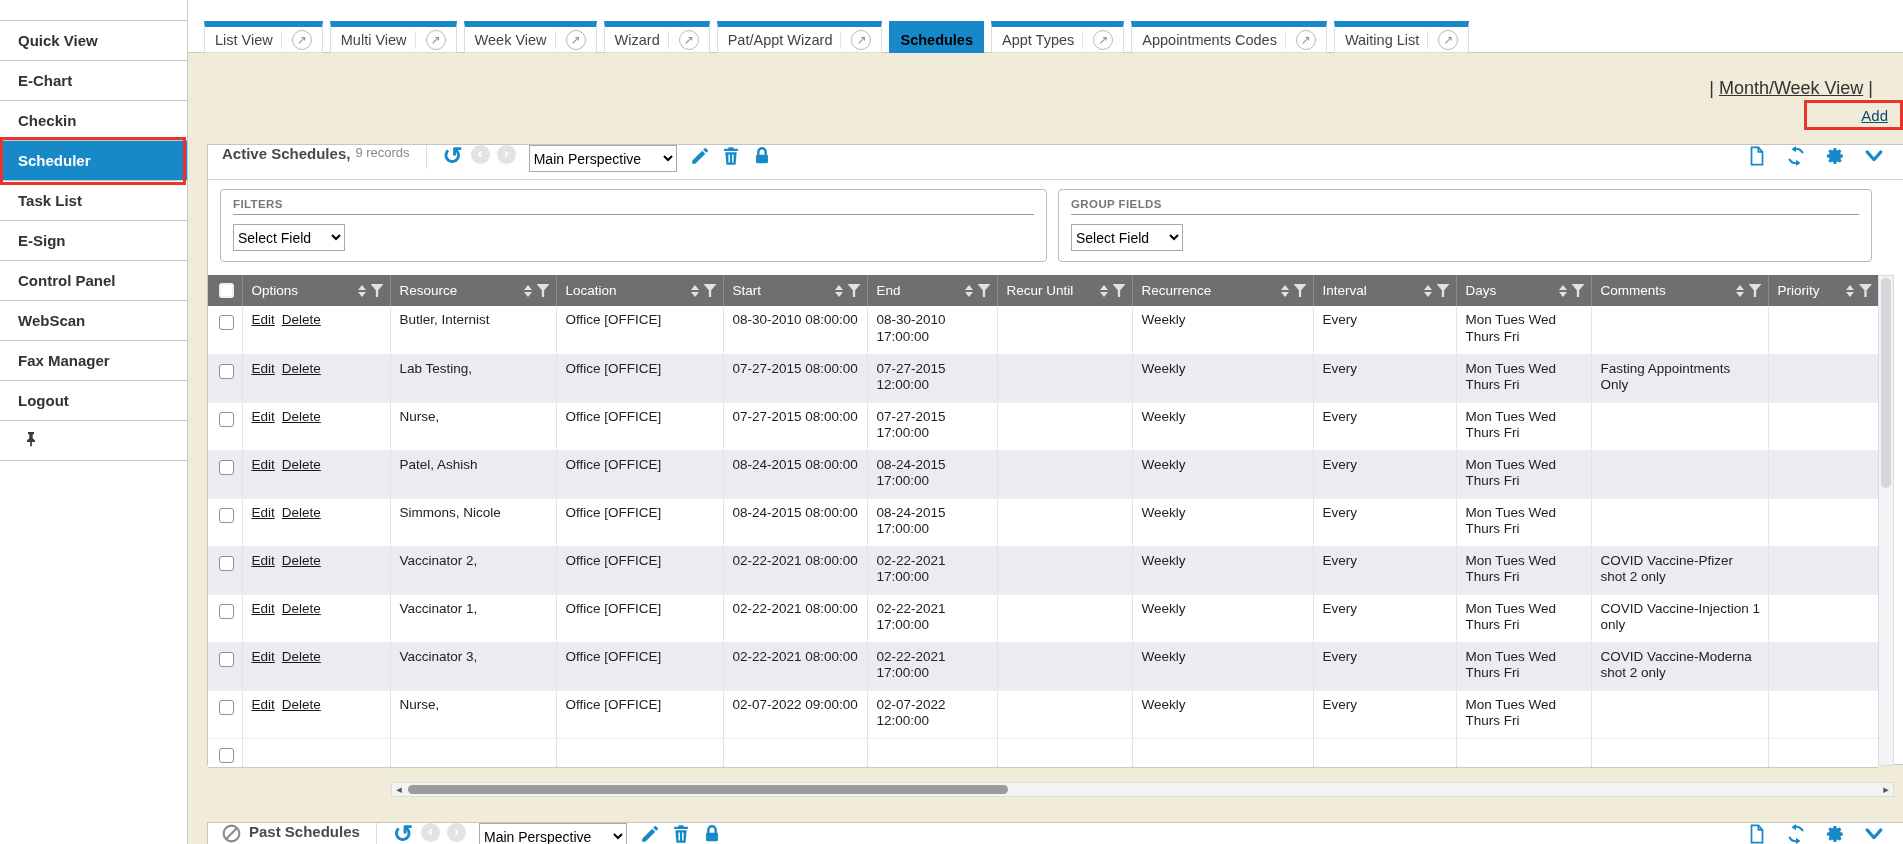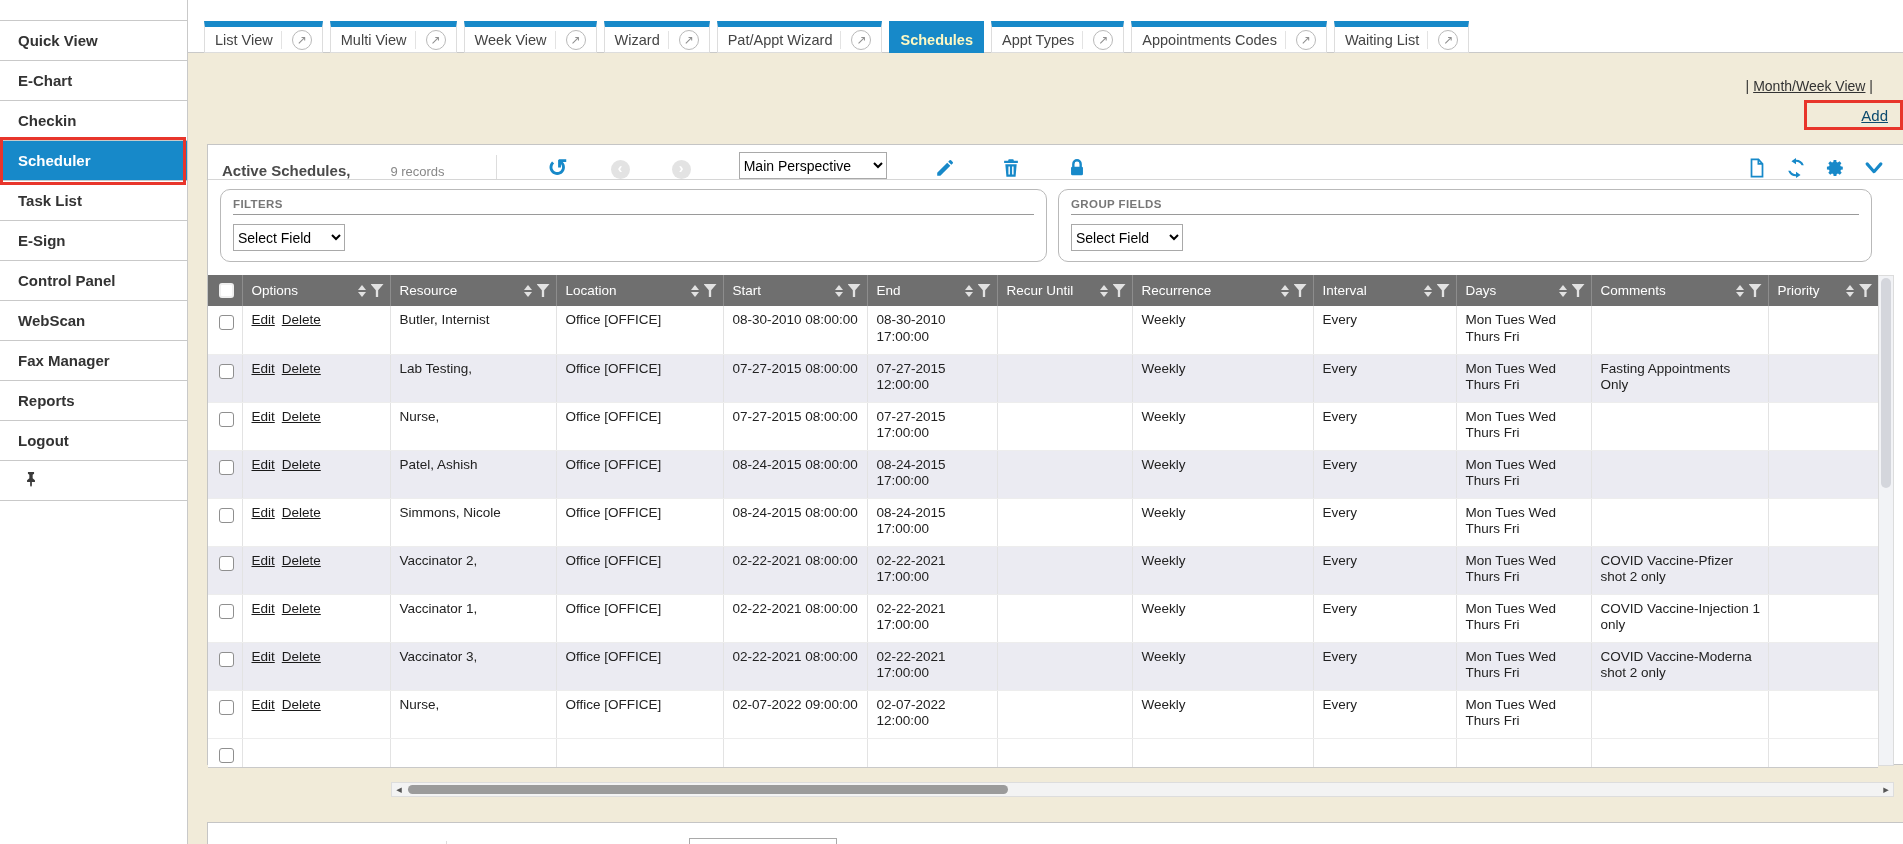--- a/index.html
+++ b/index.html
@@ -30,56 +30,56 @@
   
   .tabbar { position:absolute; left:16px; top:5px; display:flex; gap:7px; z-index:3; }
   .tab { display:inline-flex; align-items:center; height:32px; background:#fff;
          border:1px solid #ddd; border-top:6px solid #1789c9; padding:0 10px;
          font-size:14.5px; color:#444; cursor:pointer; gap:8px; white-space:nowrap; }
   .tab .popout { width:20px; height:20px; border:1px solid #b9b9b9; border-radius:50%;
                  color:#8f8f8f; font-size:12px; display:flex; align-items:center;
                  justify-content:center; border-left-style:solid; margin-left:2px; }
   .tab .tab-sep { width:1px; height:18px; background:#e3e3e3; }
   .tab.active { background:#1789c9; border:1px solid #1789c9; border-top:6px solid #1789c9;
-                color:#fef9c3; font-weight:bold;justify-content:flex-end; }
-
-  
-  .links-line1 { position:absolute; top:62px; right:30px; font-size:14px; color:#333;
+                color:#000000; font-weight:bold;justify-content:flex-end; }
+
+  
+  .links-line1 { position:absolute; top:62px; right:30px; font-size:18px; color:#333;
                  z-index:3; }
   .links-line1 a { color:#333; }
   .add-box { position:absolute; top:84px; right:0; width:99px; height:30px;
              border:3px solid #e8352b; display:flex; align-items:center;
              justify-content:flex-end; padding-right:12px; z-index:3; }
   .add-box a { font-size:15px; color:#0c4a6e; }
 
   
   .panel { position:absolute; left:19px; top:128px; width:1696px; height:621px;
            background:#fff; border:1px solid #c5c5c5; border-right:none; z-index:2; }
-  .bar { height:35px; display:flex; align-items:flex-end; border-bottom:1px solid #d6d6d6;
-         background:#fff;gap:35px; }
+  .bar { height:35px; display:flex; align-items:flex-start; border-bottom:1px solid #d6d6d6;
+         background:#fff; }
   .bar-title { font-size:15px; font-weight:bold; color:#4a4a4a; margin-left:14px;
                white-space:nowrap; }
   .bar-records { font-size:13px; color:#888; margin-left:5px; white-space:nowrap; }
   .bar-sep { width:1px; height:24px; background:#ddd; margin:0 16px; }
   .undo-icon { color:#1789c9; font-size:24px; font-weight:bold; line-height:22px;
                cursor:pointer; margin-right:8px; }
   .nav-circle { width:19px; height:19px; border-radius:50%; background:#e3e3e3; color:#fff;
                 font-weight:bold; font-size:14px; line-height:17px; text-align:center;
                 margin-right:7px; cursor:default; }
   .persp-select { width:148px; height:27px; font-size:14px; font-family:"Liberation Sans",sans-serif;
                   border:1px solid #a9a9a9; background:#fff; margin:0 12px 0 6px; }
   .tool-icon { width:22px; height:22px; margin-right:9px; cursor:pointer; }
   .bar-right { margin-left:auto; display:flex; align-items:center; gap:17px;
                margin-right:18px; }
   .bar-right .tool-icon { margin-right:0; }
 
   
   .filters-strip { height:95px; position:relative; background:#fff; }
   .fbox { position:absolute; top:9px; height:73px; border:1px solid #b9b9b9;
-          border-radius:10px; background:#fff; padding:8px 12px 0 12px; }
+          border-radius:4px; background:#fff; padding:8px 12px 0 12px; }
   .fbox-filters { left:12px; width:827px; }
   .fbox-group   { left:850px; width:814px; }
   .fbox-label { font-size:11.5px; font-weight:bold; color:#777; letter-spacing:.4px;
                 padding-bottom:4px; border-bottom:1px solid #9a9a9a; }
   .fbox select { margin-top:9px; width:112px; height:27px; font-size:14px;
                  font-family:"Liberation Sans",sans-serif; border:1px solid #a9a9a9;
                  background:#fff; }
 
   
   .table-zone { display:flex; align-items:flex-start; }
@@ -144,21 +144,20 @@
     <div class="side-spacer"></div>
     <div class="side-item">Quick View</div>
     <div class="side-item">E-Chart</div>
     <div class="side-item">Checkin</div>
     <div class="side-item selected">Scheduler</div>
     <div class="side-item">Task List</div>
     <div class="side-item">E-Sign</div>
     <div class="side-item">Control Panel</div>
     <div class="side-item">WebScan</div>
     <div class="side-item">Fax Manager</div>
-    <div class="side-item">Reports</div>
     <div class="side-item">Logout</div>
     <div class="pin-row">
       <span>
         <svg width="14" height="16" viewBox="0 0 16 18" fill="#3a3a3a">
           <path d="M4.5 1h7v2l-1.6 1v4.2l2.6 2.3v1.8H9v4.2L8 18l-1-1.5v-4.2H3.5v-1.8l2.6-2.3V4L4.5 3V1z"></path>
         </svg>
       </span>
     </div>
     <div class="red-box-scheduler"></div>
   </aside>

